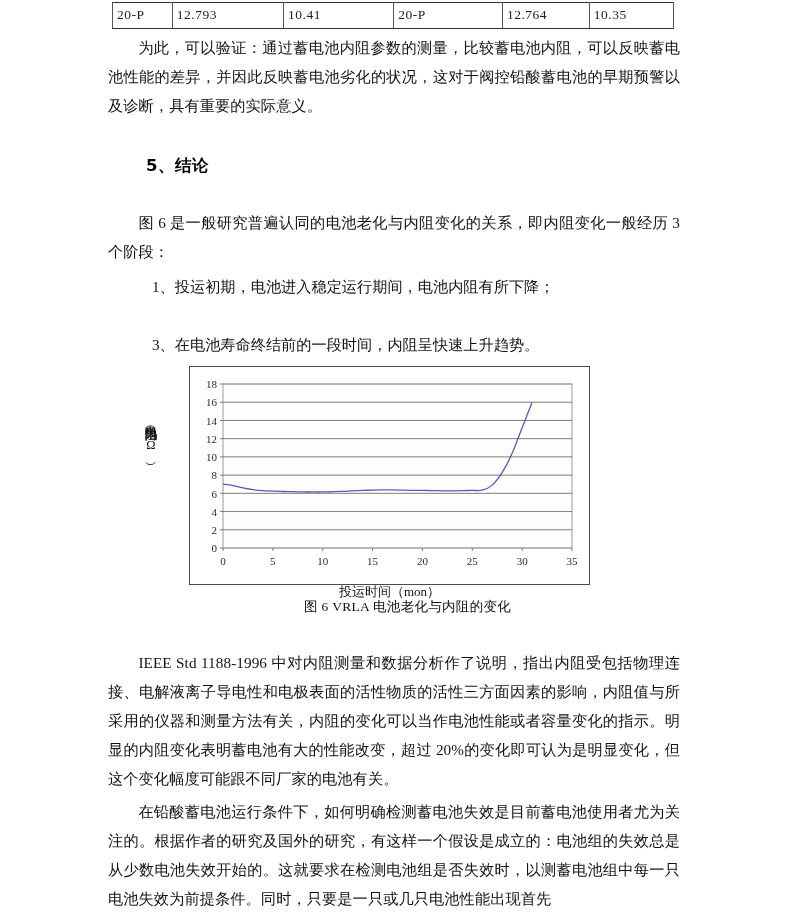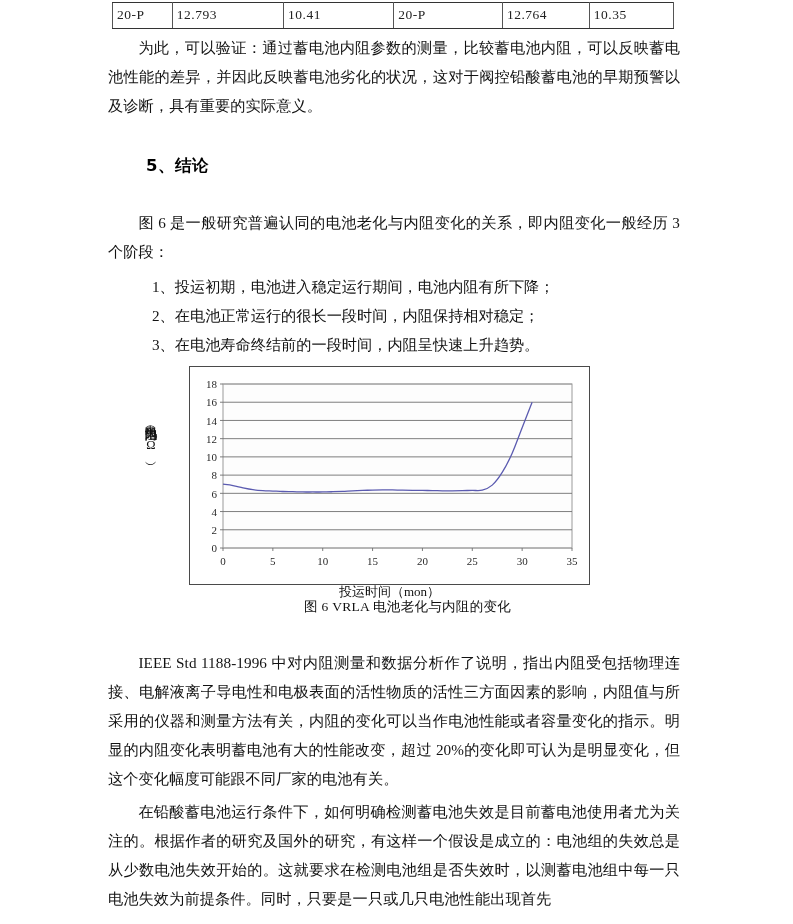--- a/index.html
+++ b/index.html
@@ -151,21 +151,20 @@
     </table>
   </div>
 
   <div class="para indent" style="left:108px; top:33px; width:572px;">为此，可以验证：通过蓄电池内阻参数的测量，比较蓄电池内阻，可以反映蓄电池性能的差异，并因此反映蓄电池劣化的状况，这对于阀控铅酸蓄电池的早期预警以及诊断，具有重要的实际意义。</div>
 
   <div class="heading" style="left:117px; top:155px;">5、结论</div>
 
   <div class="para indent" style="left:108px; top:208px; width:572px;">图 6 是一般研究普遍认同的电池老化与内阻变化的关系，即内阻变化一般经历 3 个阶段：</div>
 
   <div class="listline" style="left:152px; top:272px;">1、投运初期，电池进入稳定运行期间，电池内阻有所下降；</div>
-  <div class="listline" style="left:152px; top:301px;">2、在电池正常运行的很长一段时间，内阻保持相对稳定；</div>
   <div class="listline" style="left:152px; top:330px;">3、在电池寿命终结前的一段时间，内阻呈快速上升趋势。</div>
 
   <div class="ylabel-rot">电池内阻（mΩ）</div>
 
   <div class="chart-box">
     <svg class="chart-svg" width="399" height="217" viewBox="0 0 399 217">
 
       <rect id="plot-bg" x="33" y="17" width="349" height="164" fill="#fdfdfd" stroke="#9a9a9a" stroke-width="1"></rect>
       <g id="gridlines">
           <line x1="33" x2="382" y1="181" y2="181" stroke="#9a9a9a" stroke-width="0.9"></line>

